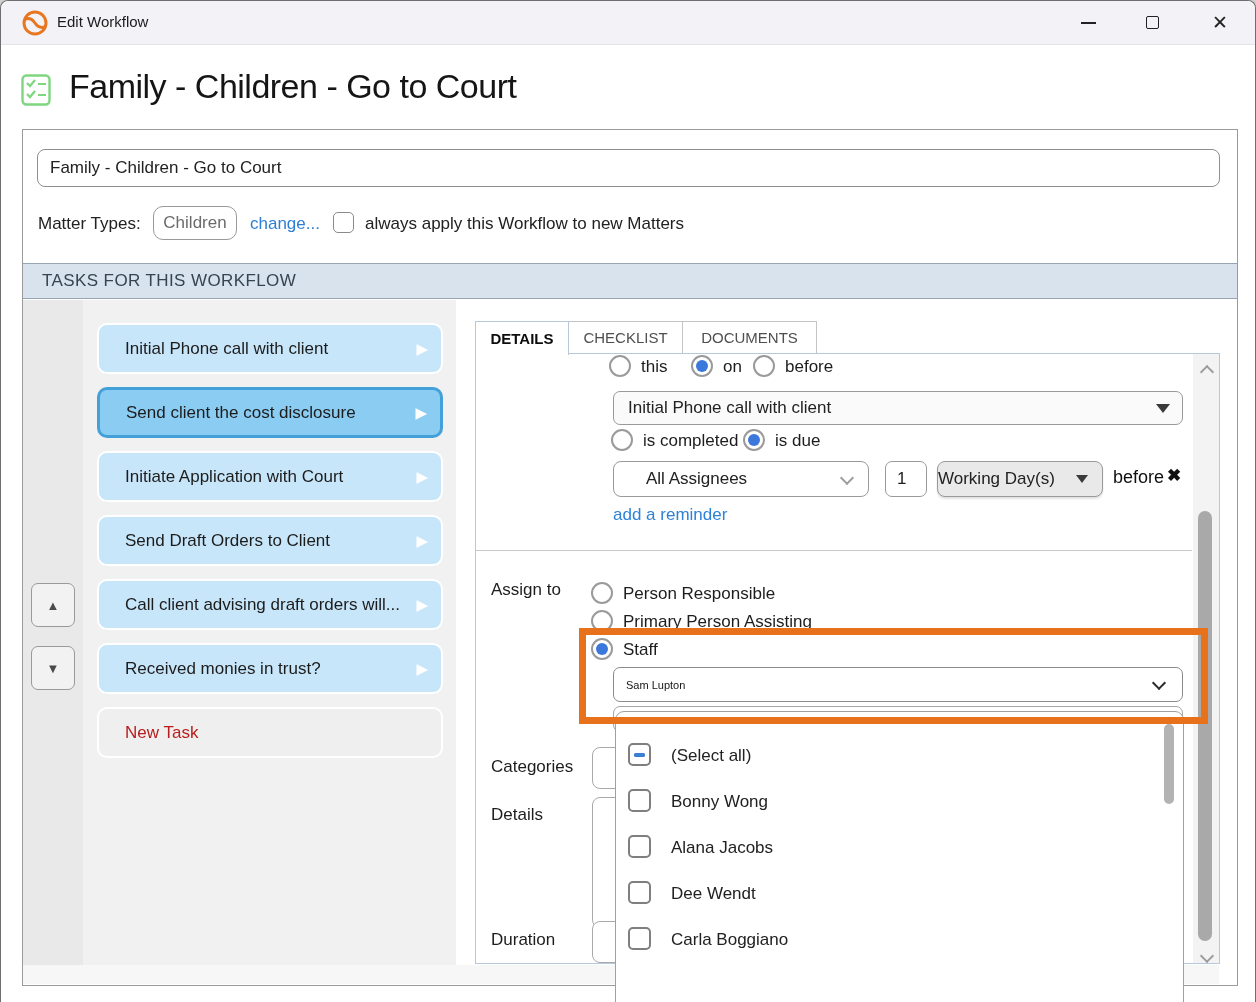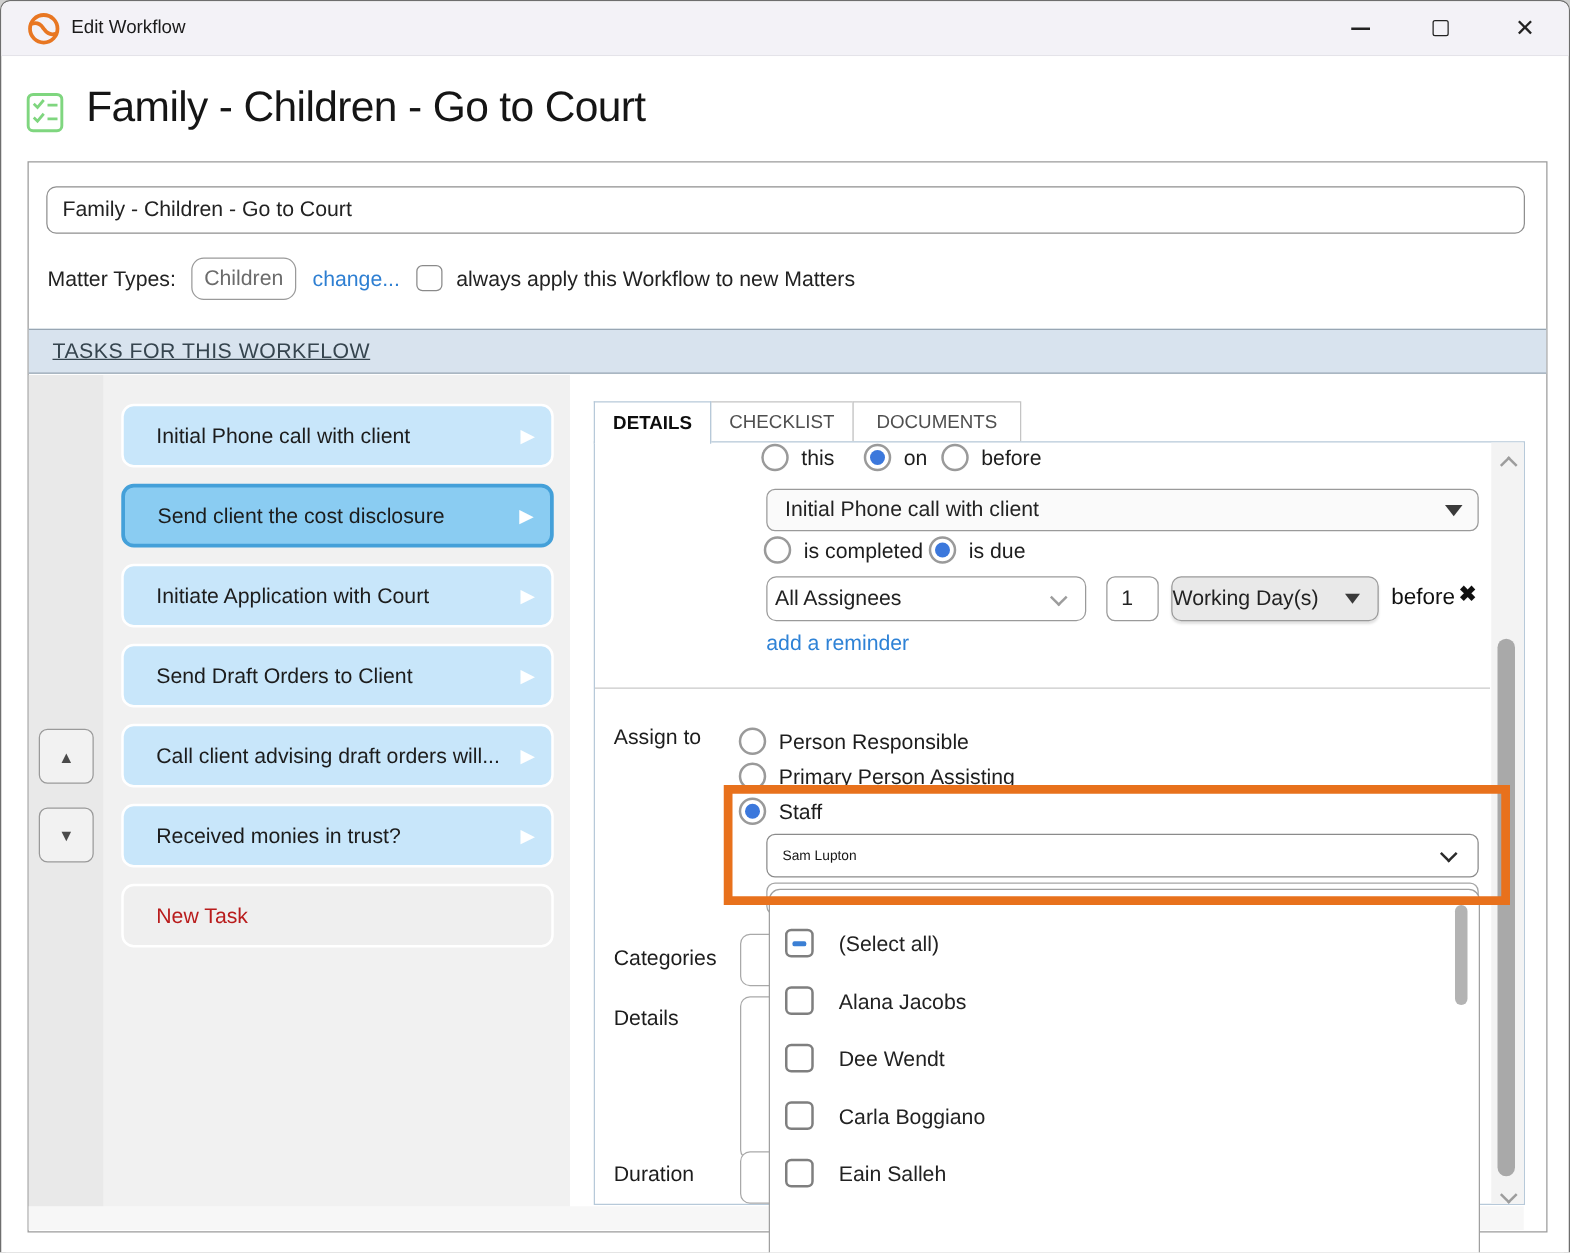--- a/index.html
+++ b/index.html
@@ -29,21 +29,21 @@
     font-family:"Liberation Sans",sans-serif; color:#222; background:#fff;}
   .mt-label{ position:absolute; left:37px; top:213px; font-size:17px; color:#222;}
   .mt-chip{ position:absolute; left:152px; top:205px; width:84px; height:34px; border:1.6px solid #9a9a9a;
     border-radius:10px; display:flex; align-items:center; justify-content:center; font-size:17px; color:#6b6b6b; background:#fff;}
   .change-link{ position:absolute; left:249px; top:213px; font-size:17px; color:#2e7fd2; cursor:pointer;}
   .always-cb{ position:absolute; left:332px; top:211px; width:21px; height:21px; border:1.6px solid #8a8a8a; border-radius:5px; background:#fff;}
   .always-label{ position:absolute; left:364px; top:213px; font-size:17px; color:#222;}
   
   .tasks-header{ position:absolute; left:22px; top:262px; width:1214px; height:36px;
     background:#d8e3ee; border-top:1px solid #98a6b3; border-bottom:1px solid #98a6b3;
-    display:flex; align-items:center; padding-left:19px; font-size:17px; color:#36454f; letter-spacing:.4px;text-decoration:underline;}
+    display:flex; align-items:center; padding-left:19px; font-size:17px; color:#36454f; letter-spacing:.4px;}
   
   .reorder-strip{ position:absolute; left:22px; top:299px; width:60px; height:684px; background:#e9e9e9;}
   .task-panel{ position:absolute; left:82px; top:299px; width:373px; height:684px; background:#f1f1f1;}
   .mv-btn{ position:absolute; left:30px; width:44px; height:44px; background:#f2f2f2;
     border:1.6px solid #9a9a9a; border-radius:7px; display:flex; align-items:center; justify-content:center;
     font-size:13px; color:#4a4a4a;}
   .mv-up{ top:582px; } .mv-down{ top:645px; }
   
   .task-list{ position:absolute; left:96px; top:322px; width:346px; display:flex; flex-direction:column; gap:13px;}
   .task-btn{ position:relative; height:51px; background:#c8e6fa; border:2px solid #fff; border-radius:10px;
@@ -62,21 +62,21 @@
   .details-pane{ position:absolute; left:474px; top:352px; width:745px; height:611px; background:#fff; border:1px solid #b7c9d9;}
   .radio{ position:absolute; width:22px; height:22px; border:2px solid #9a9a9a; border-radius:50%; background:#fff;}
   .radio.sel::after{ content:""; position:absolute; left:3px; top:3px; width:12px; height:12px; border-radius:50%; background:#3c78dc;}
   .rlabel{ position:absolute; font-size:17px; color:#1d1d1d; white-space:nowrap;}
   
   .combo1{ position:absolute; left:612px; top:390px; width:570px; height:34px; background:#fafafa;
     border:1.6px solid #9a9a9a; border-radius:7px; display:flex; align-items:center; padding-left:14px; font-size:17px; color:#222;}
   .tri-down{ position:absolute; right:12px; top:12px; width:0; height:0; border-left:7px solid transparent; border-right:7px solid transparent; border-top:9px solid #3a3a3a;}
   
   .combo-assignees{ position:absolute; left:612px; top:460px; width:256px; height:36px; background:#fff;
-    border:1.6px solid #9a9a9a; border-radius:8px; display:flex; align-items:center; padding-left:6px; font-size:17px; color:#222;}
+    border:1.6px solid #9a9a9a; border-radius:8px; display:flex; align-items:center; padding-left:32px; font-size:17px; color:#222;}
   .chev{ width:10px; height:10px; border-right:2px solid #9d9d9d; border-bottom:2px solid #9d9d9d; transform:rotate(45deg);}
   .chev.dark{ border-color:#2b2b2b; border-width:2.4px;}
   .chev-in-combo{ position:absolute; right:16px; top:11px;}
   .count-input{ position:absolute; left:884px; top:460px; width:42px; height:36px; border:1.6px solid #9a9a9a;
     border-radius:7px; font-size:17px; padding-left:11px; color:#222; font-family:"Liberation Sans",sans-serif; background:#fff;}
   .combo-unit{ position:absolute; left:936px; top:460px; width:166px; height:36px; background:#e9e9e9;
     border:1.6px solid #9a9a9a; border-radius:8px; display:flex; align-items:center; padding-left:0; font-size:17px; color:#222;
     box-shadow:0 2px 2px rgba(0,0,0,.12);}
   .before-txt{ position:absolute; left:1112px; top:466px; font-size:18px; color:#101010;}
   .remove-x{ position:absolute; left:1166px; top:464px; font-size:17px; color:#101010; font-weight:700;}
@@ -255,33 +255,33 @@
   <div class="staff-dd">
     <div>
         <div class="staff-row">
           <span class="cbox">
             <span class="dash"></span>
           </span>
           <span class="staff-name">(Select all)</span>
         </div>
         <div class="staff-row">
           <span class="cbox"></span>
+          <span class="staff-name">Bonny Wong</span>
+        </div>
+        <div class="staff-row">
+          <span class="cbox"></span>
           <span class="staff-name">Alana Jacobs</span>
         </div>
         <div class="staff-row">
           <span class="cbox"></span>
           <span class="staff-name">Dee Wendt</span>
         </div>
         <div class="staff-row">
           <span class="cbox"></span>
           <span class="staff-name">Carla Boggiano</span>
         </div>
-        <div class="staff-row">
-          <span class="cbox"></span>
-          <span class="staff-name">Eain Salleh</span>
-        </div>
       </div>
     <div class="dd-thumb"></div>
   </div>
 
   <div class="annotation"></div>
 
 </div>
 
 </body></html>

